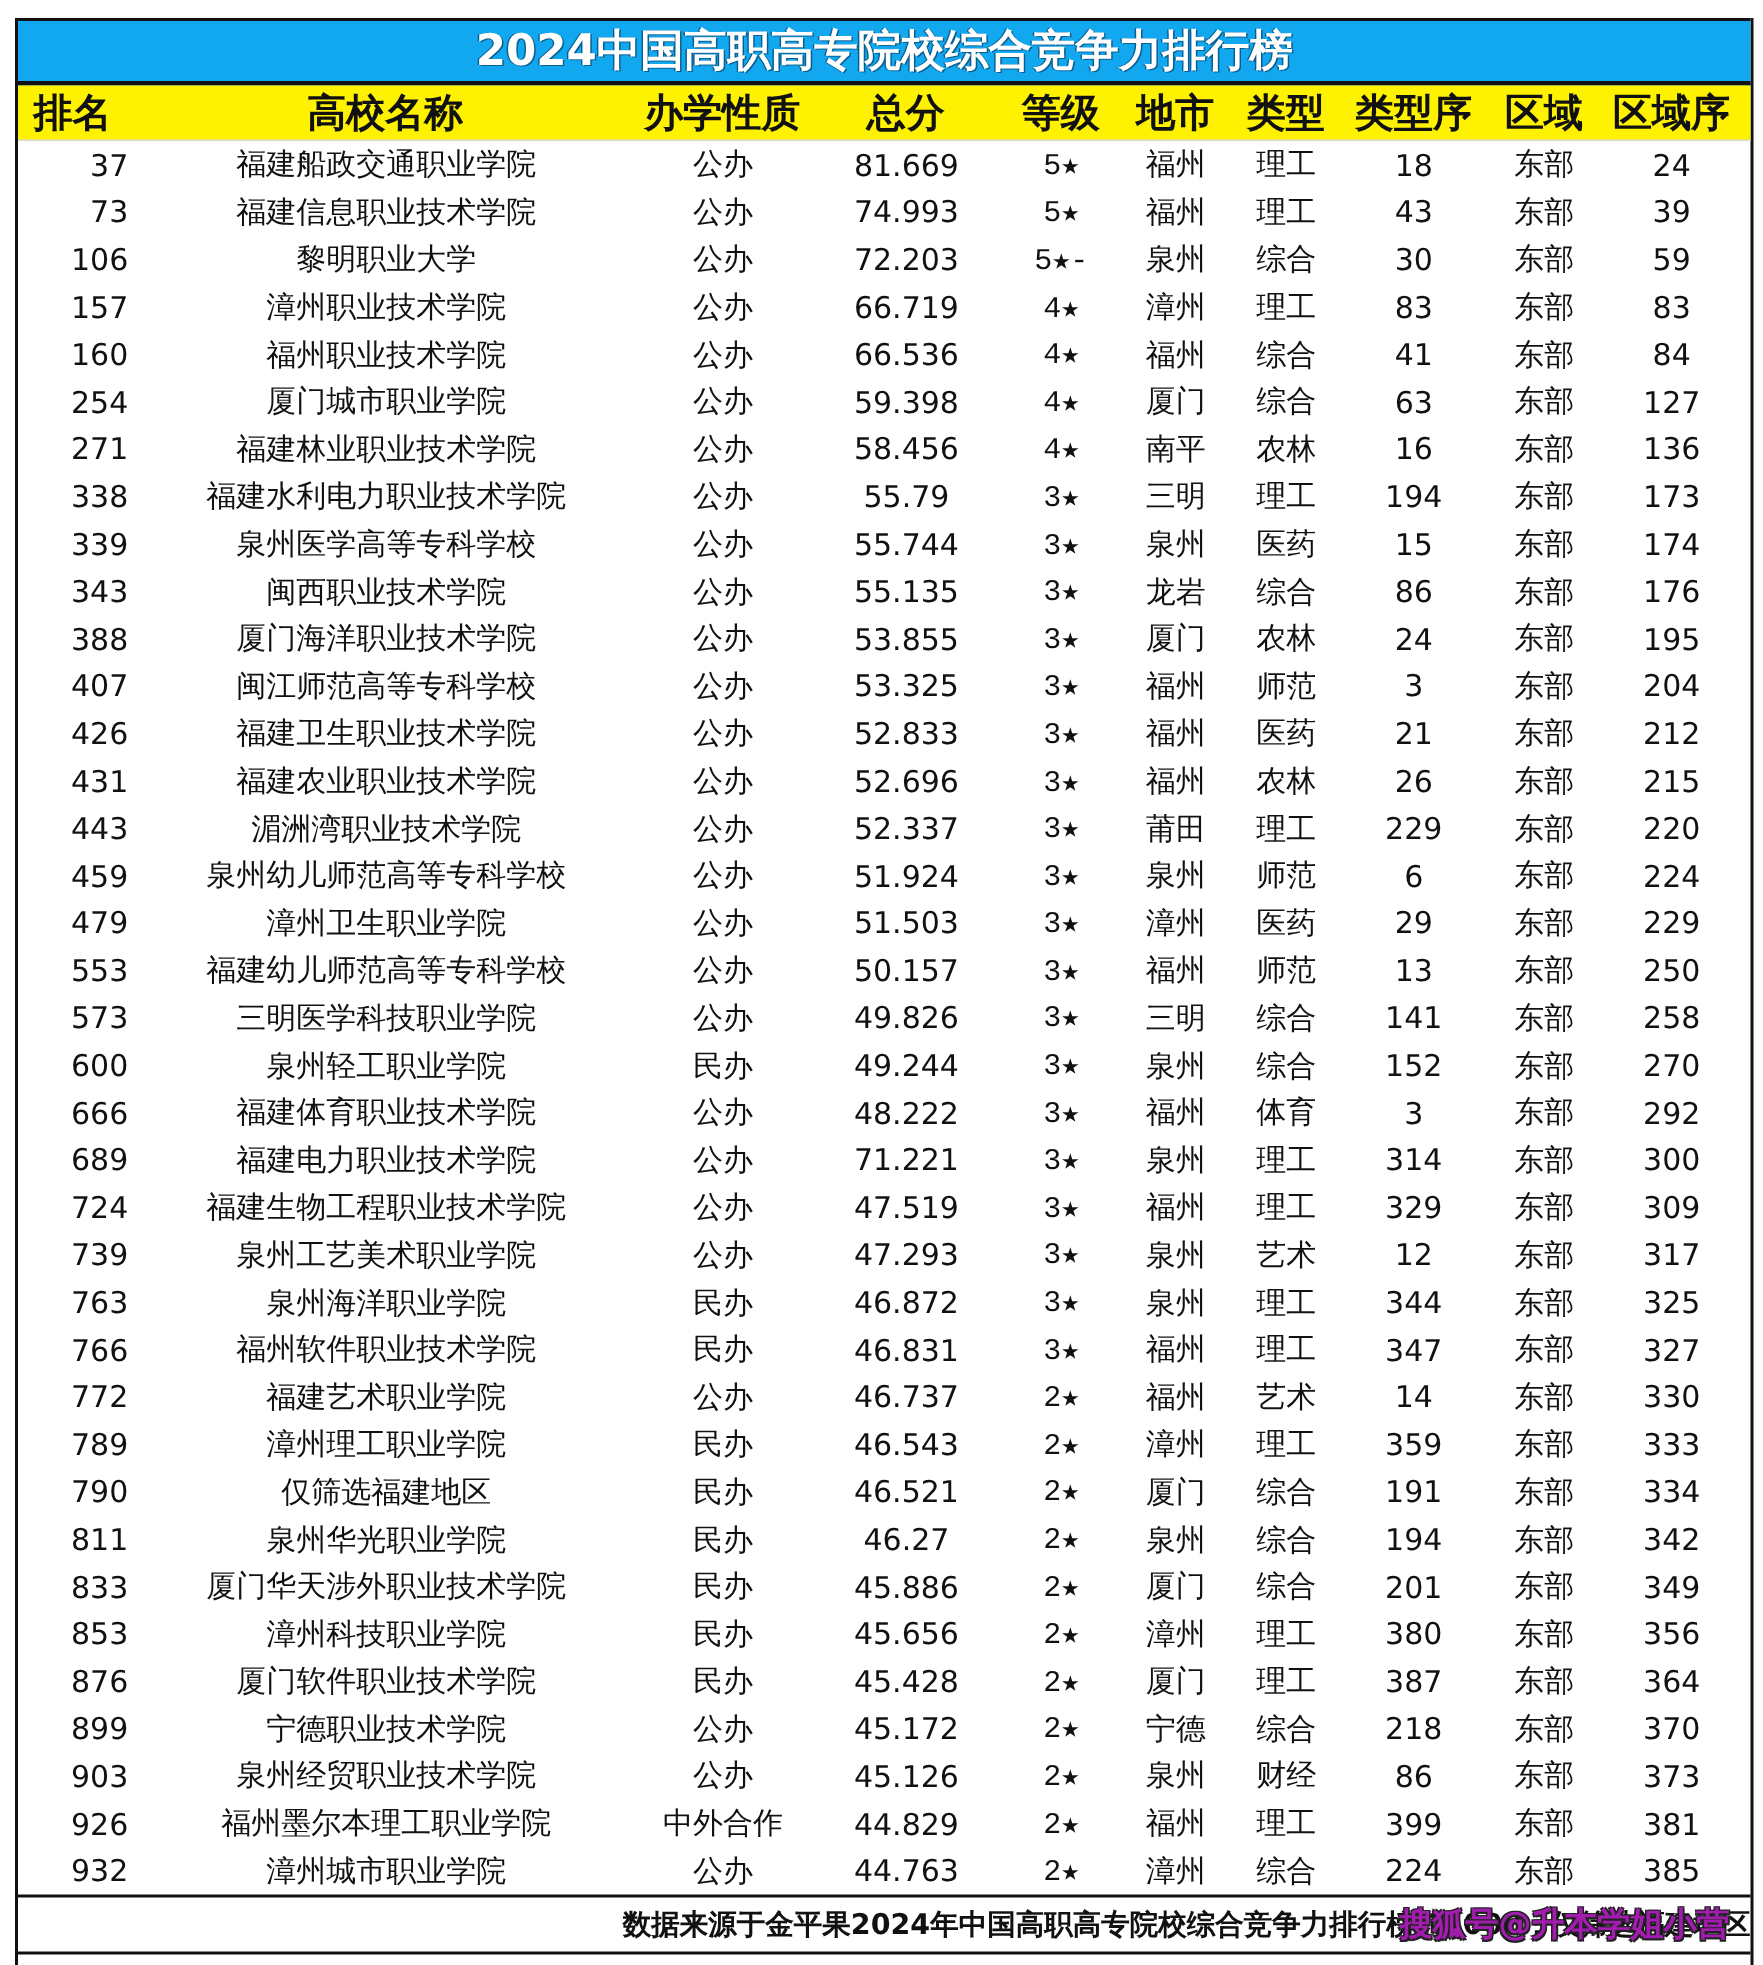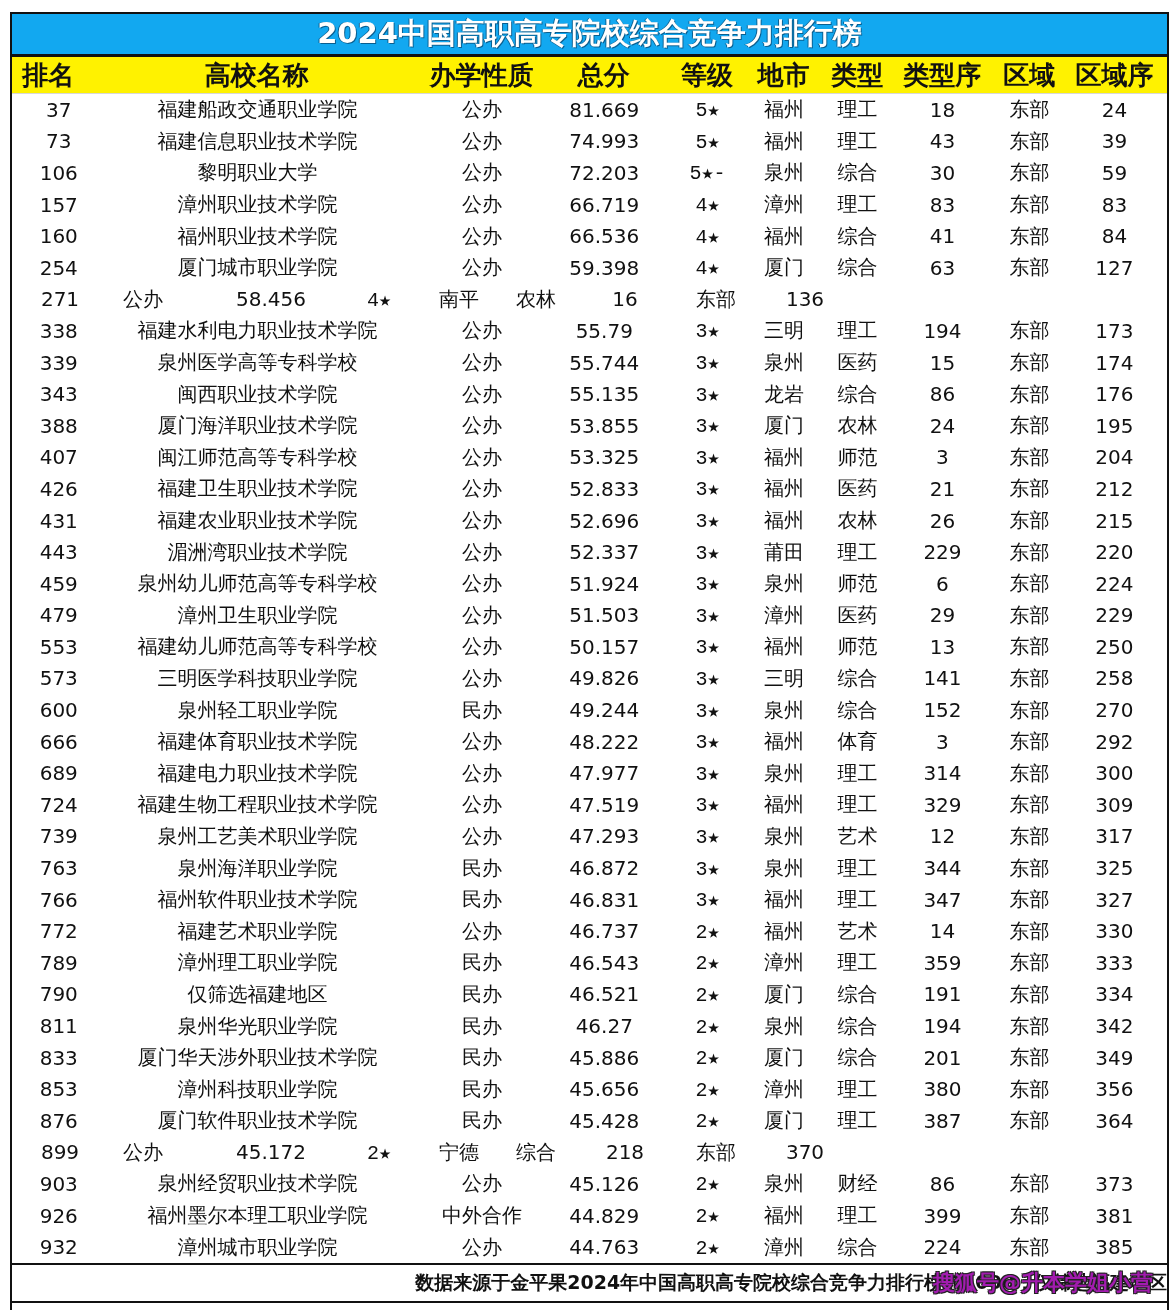--- a/index.html
+++ b/index.html
@@ -13,21 +13,21 @@
                     text-shadow: 1px 1px 0 #0a5f90, -1px 0 0 #0a5f90; }
   .header-row { height: 36px; background: #fff200; display: flex; align-items: center;
                 border-bottom: 1px solid #d8d8d8; }
   .header-row .c { font-weight: bold; font-size: 26px; color: #111; text-align: center; }
   .row { height: 31.6px; display: flex; align-items: center; }
   .row .c { font-size: 20px; color: #111; text-align: center; white-space: nowrap; }
   .c0 { width: 76px; } .c1 { width: 360px; } .c2 { width: 110px; } .c3 { width: 146px; }
   .c4 { width: 70px; font-family: Liberation Mono, monospace; } .c5 { width: 90px; } .c6 { width: 64px; } .c7 { width: 114px; }
   .c8 { width: 68px; } .c9 { width: 110px; }
   .header-row .c0 { width: 76px; }
-  .row .c0 { text-align: center; padding-left: 20px; box-sizing: border-box; }
+  .row .c0 { text-align: right; padding-left: 20px; box-sizing: border-box; }
   .table-end { border-bottom: 2px solid #111; }
   .footer { height: 36px; display: flex; align-items: center; justify-content: flex-end;
             border-bottom: 2px solid #111; position: relative; }
   .footer span.note { font-size: 19px; font-weight: bold; color: #111; margin-left: -60px; }
   .footer span.wm { position: absolute; right: 14px; font-size: 22px; color: #a21caf; font-weight: bold;
                     text-shadow: 1px 1px 0 #222, -1px -1px 0 #222, 1px -1px 0 #222, -1px 1px 0 #222; }
   .blank { height: 12px; }
 </style>
 </head>
 <body>
@@ -116,20 +116,21 @@
         <div class="c c3">59.398</div>
         <div class="c c4">4★</div>
         <div class="c c5">厦门</div>
         <div class="c c6">综合</div>
         <div class="c c7">63</div>
         <div class="c c8">东部</div>
         <div class="c c9">127</div>
       </div>
       <div class="row">
         <div class="c c0">271</div>
+        <div class="c c1">福建林业职业技术学院</div>
         <div class="c c2">公办</div>
         <div class="c c3">58.456</div>
         <div class="c c4">4★</div>
         <div class="c c5">南平</div>
         <div class="c c6">农林</div>
         <div class="c c7">16</div>
         <div class="c c8">东部</div>
         <div class="c c9">136</div>
       </div>
       <div class="row">
@@ -297,21 +298,21 @@
         <div class="c c5">福州</div>
         <div class="c c6">体育</div>
         <div class="c c7">3</div>
         <div class="c c8">东部</div>
         <div class="c c9">292</div>
       </div>
       <div class="row">
         <div class="c c0">689</div>
         <div class="c c1">福建电力职业技术学院</div>
         <div class="c c2">公办</div>
-        <div class="c c3">47.977</div>
+        <div class="c c3">71.221</div>
         <div class="c c4">3★</div>
         <div class="c c5">泉州</div>
         <div class="c c6">理工</div>
         <div class="c c7">314</div>
         <div class="c c8">东部</div>
         <div class="c c9">300</div>
       </div>
       <div class="row">
         <div class="c c0">724</div>
         <div class="c c1">福建生物工程职业技术学院</div>
@@ -439,20 +440,21 @@
         <div class="c c3">45.428</div>
         <div class="c c4">2★</div>
         <div class="c c5">厦门</div>
         <div class="c c6">理工</div>
         <div class="c c7">387</div>
         <div class="c c8">东部</div>
         <div class="c c9">364</div>
       </div>
       <div class="row">
         <div class="c c0">899</div>
+        <div class="c c1">宁德职业技术学院</div>
         <div class="c c2">公办</div>
         <div class="c c3">45.172</div>
         <div class="c c4">2★</div>
         <div class="c c5">宁德</div>
         <div class="c c6">综合</div>
         <div class="c c7">218</div>
         <div class="c c8">东部</div>
         <div class="c c9">370</div>
       </div>
       <div class="row">

